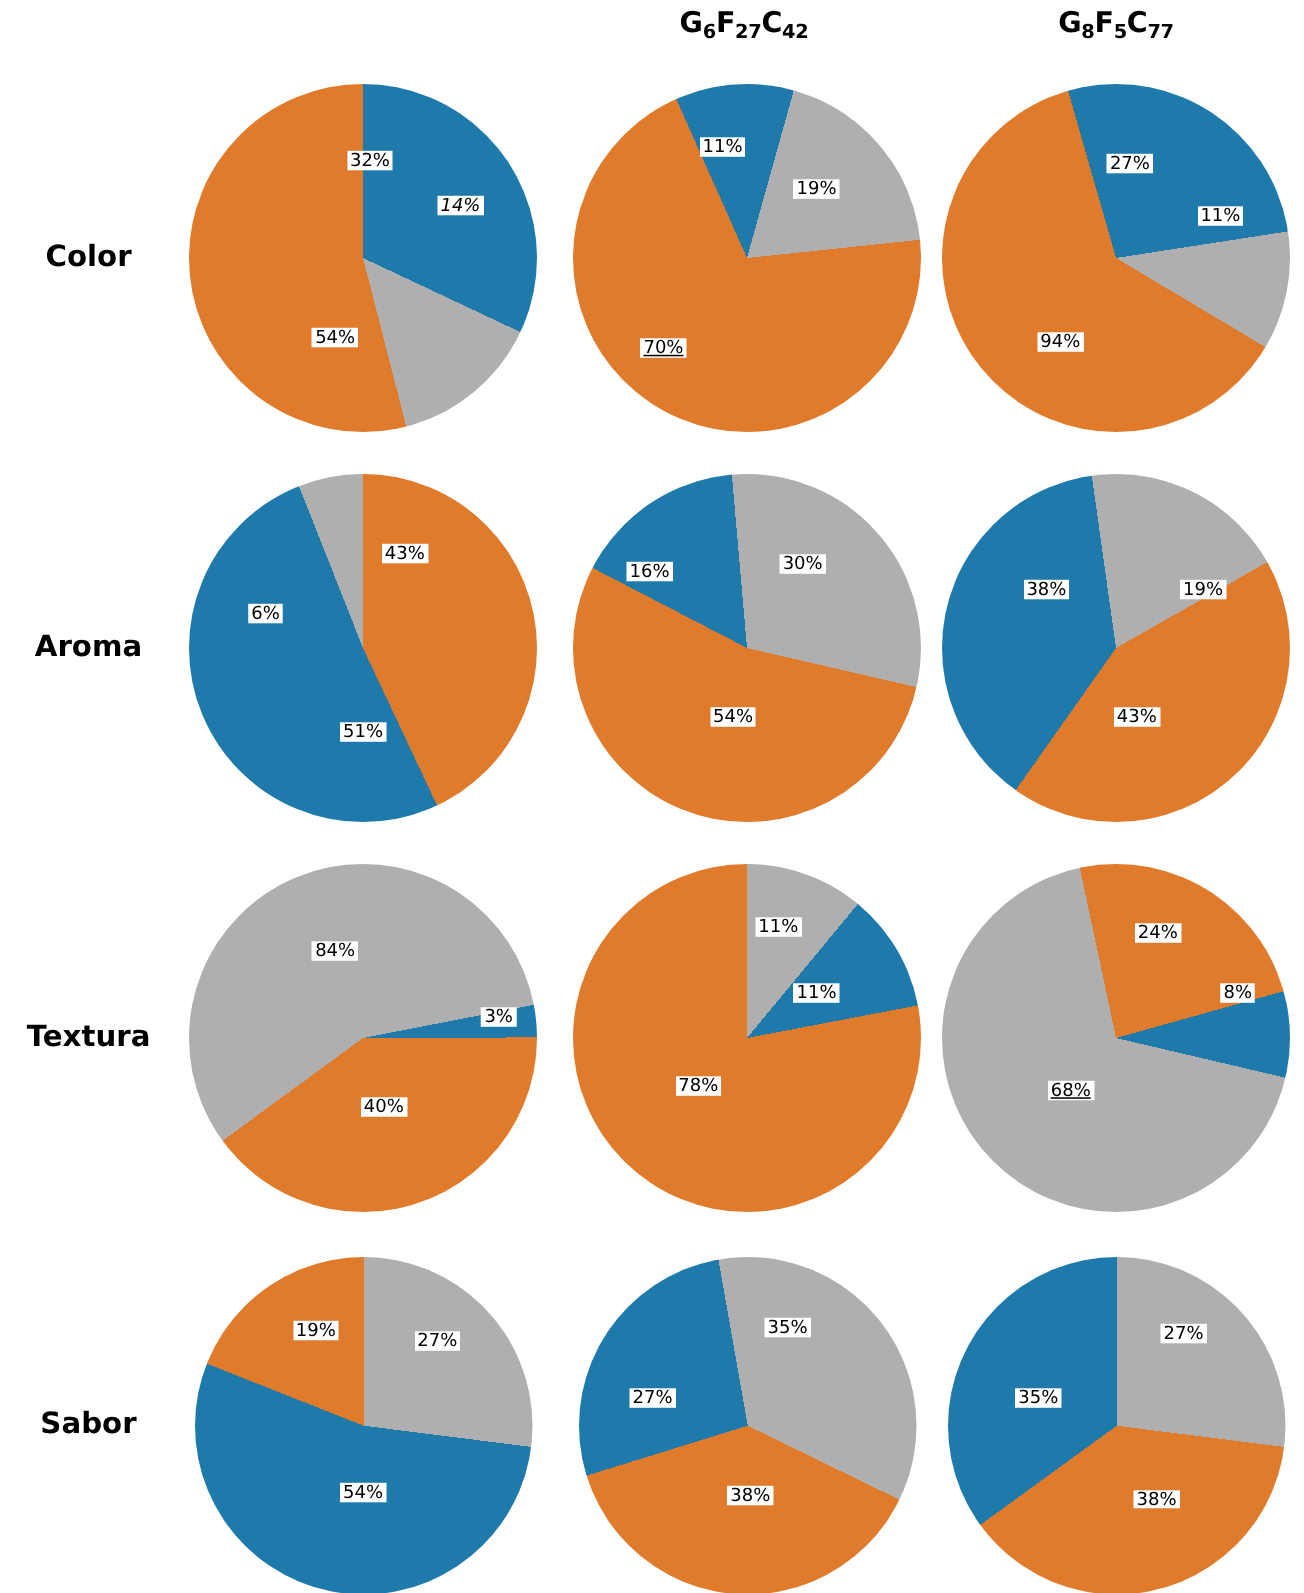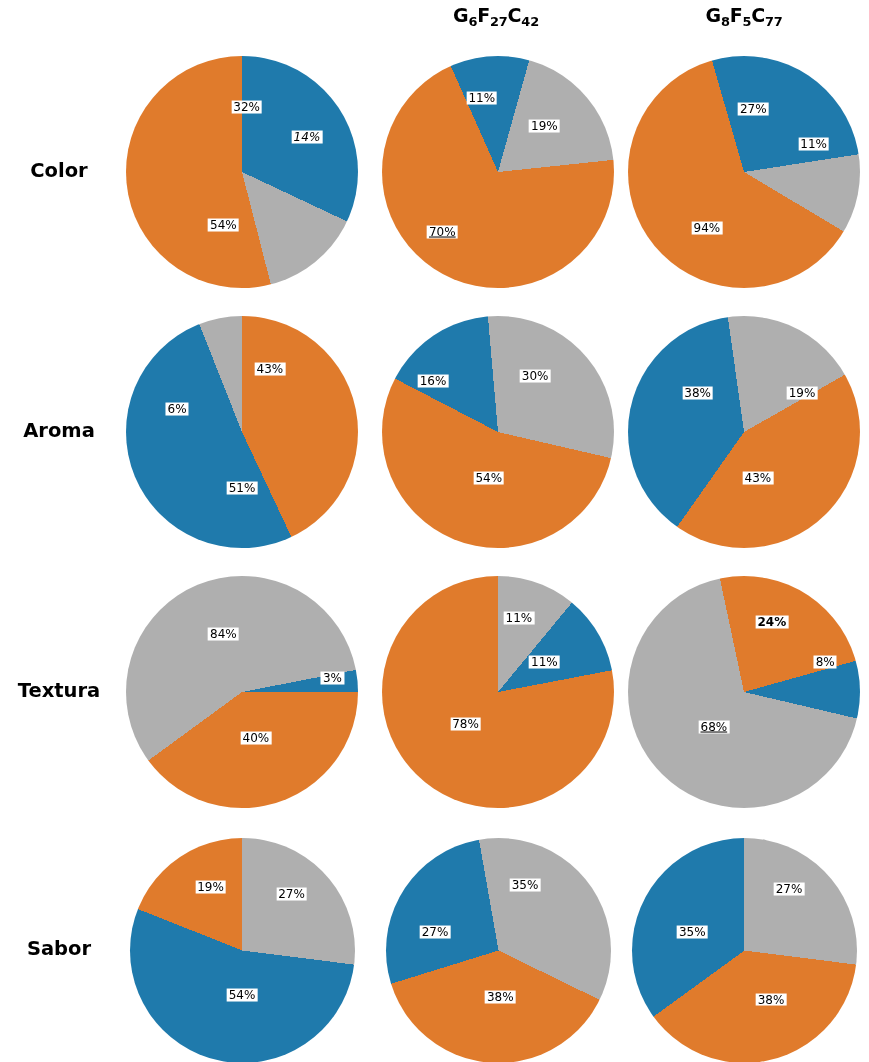--- a/index.html
+++ b/index.html
@@ -131,21 +131,21 @@
         <div class="slice-label" style="left: 42%; top: 25%;">84%</div>
       </div>
       <div class="pie-cell" style="left: 382px; top: 576px; width: 232px; height: 232px;">
         <div class="pie" style="width: 232px; height: 232px; background: conic-gradient(rgb(175, 175, 175) 0deg, rgb(175, 175, 175) 39.6deg, rgb(31, 122, 172) 39.6deg, rgb(31, 122, 172) 79.2deg, rgb(224, 123, 44) 79.2deg, rgb(224, 123, 44) 360deg);"></div>
         <div class="slice-label" style="left: 59%; top: 18%;">11%</div>
         <div class="slice-label" style="left: 70%; top: 37%;">11%</div>
         <div class="slice-label" style="left: 36%; top: 64%;">78%</div>
       </div>
       <div class="pie-cell" style="left: 628px; top: 576px; width: 232px; height: 232px;">
         <div class="pie" style="width: 232px; height: 232px; background: conic-gradient(from -12deg, rgb(224, 123, 44) 0deg, rgb(224, 123, 44) 86.4deg, rgb(31, 122, 172) 86.4deg, rgb(31, 122, 172) 115.2deg, rgb(175, 175, 175) 115.2deg, rgb(175, 175, 175) 360deg);"></div>
-        <div class="slice-label" style="left: 62%; top: 20%; font-weight: bold;">24%</div>
+        <div class="slice-label" style="left: 62%; top: 20%;">24%</div>
         <div class="slice-label" style="left: 85%; top: 37%;">8%</div>
         <div class="slice-label" style="left: 37%; top: 65%; text-decoration: underline;">68%</div>
       </div>
       <div class="pie-cell" style="left: 129.5px; top: 837.5px; width: 225px; height: 225px;">
         <div class="pie" style="width: 225px; height: 225px; background: conic-gradient(rgb(175, 175, 175) 0deg, rgb(175, 175, 175) 97.2deg, rgb(31, 122, 172) 97.2deg, rgb(31, 122, 172) 291.6deg, rgb(224, 123, 44) 291.6deg, rgb(224, 123, 44) 360deg);"></div>
         <div class="slice-label" style="left: 72%; top: 25%;">27%</div>
         <div class="slice-label" style="left: 50%; top: 70%;">54%</div>
         <div class="slice-label" style="left: 36%; top: 22%;">19%</div>
       </div>
       <div class="pie-cell" style="left: 385.5px; top: 837.5px; width: 225px; height: 225px;">

